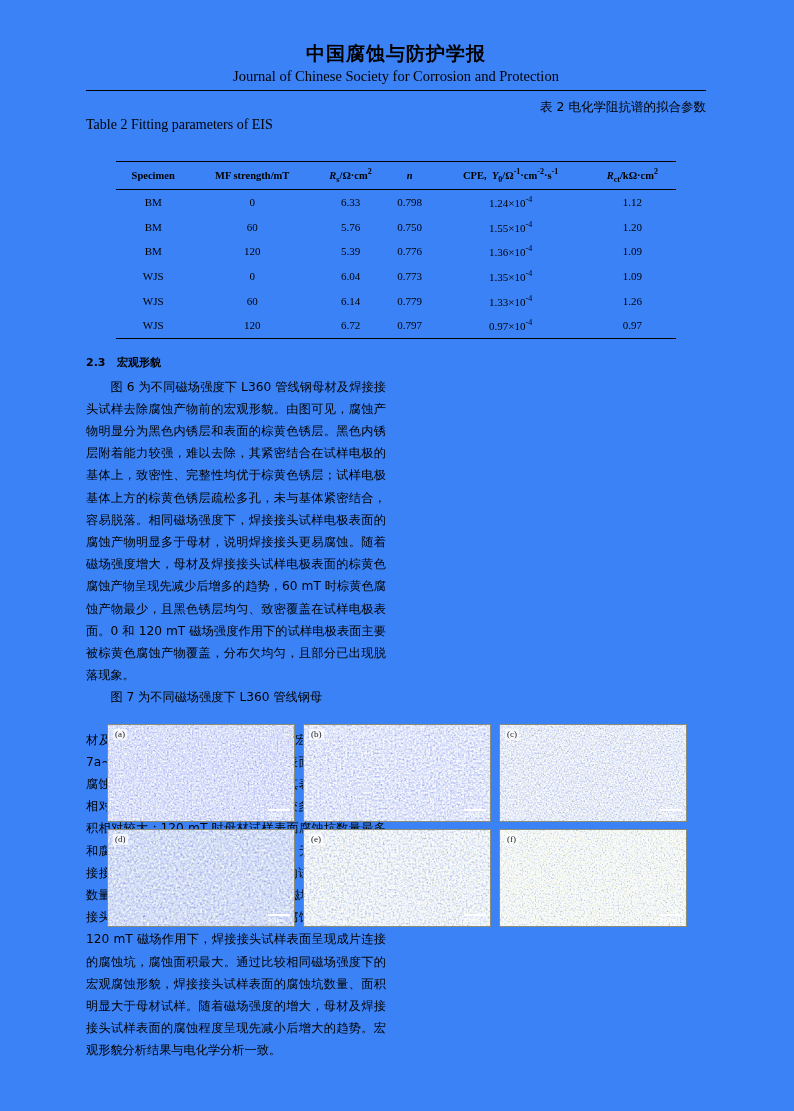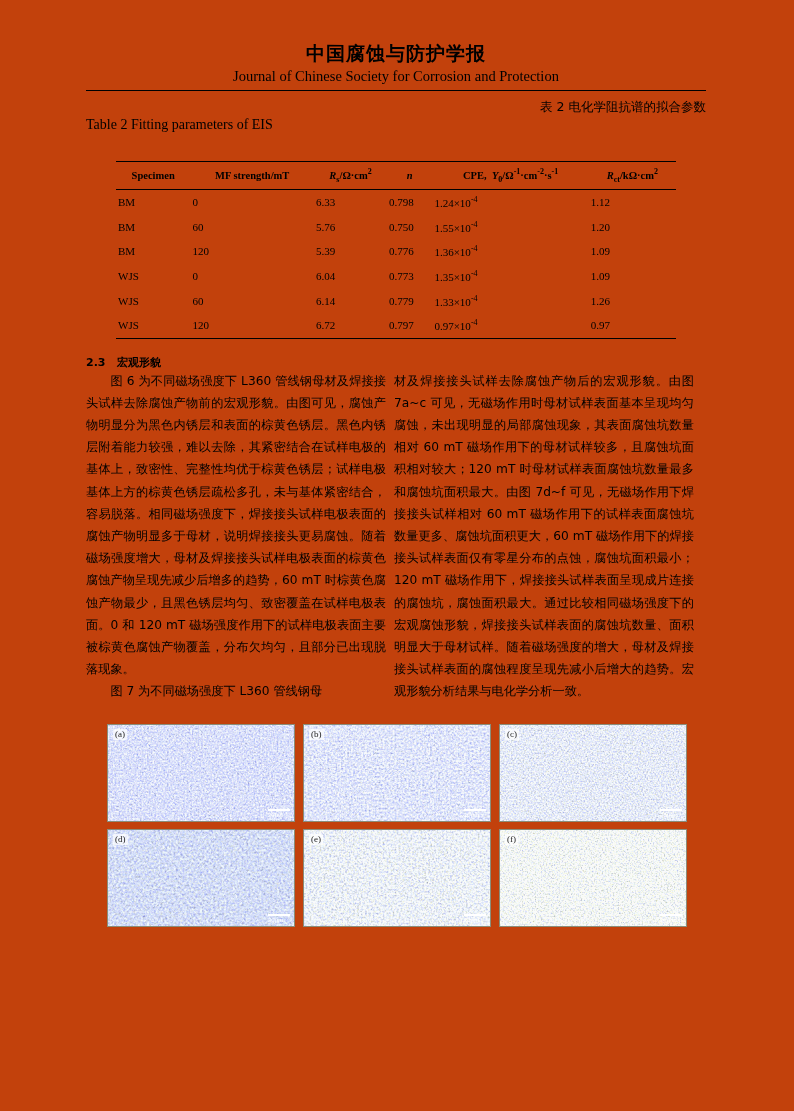--- a/index.html
+++ b/index.html
@@ -3,21 +3,21 @@
 <meta charset="utf-8">
 <style>
   html, body {
     margin: 0;
     padding: 0;
     background: #b9b9b9;
   }
   .page {
     width: 794px;
     height: 1111px;
-    background: #c2410c;
+    background: #3b82f6;
     margin: 0 auto;
     position: relative;
     box-sizing: border-box;
     font-family: "Liberation Serif", serif;
     color: #000;
     overflow: hidden;
   }
   .inner {
     position: absolute;
     left: 86px;
@@ -68,40 +68,43 @@
   .eis-table thead th {
     font-weight: bold;
     font-size: 10.5px;
     padding: 5px 2px 5px 2px;
     text-align: center;
     border-top: 1.6px solid #000;
     border-bottom: 0.9px solid #000;
     white-space: nowrap;
   }
   .eis-table tbody td {
+    text-align: center;
     padding: 5.5px 2px;
     font-size: 11px;
     white-space: nowrap;
   }
   .eis-table tbody tr:last-child td {
     border-bottom: 1.6px solid #000;
   }
   .sub { font-size: 8px; vertical-align: sub; }
   .sup { font-size: 8px; vertical-align: super; }
   .ital { font-style: italic; }
   
   .section-head {
     font-family: "DejaVu Sans", sans-serif;
     font-size: 11px;
     font-weight: bold;
     margin-top: 16px;
   }
   .cols {
     display: flex;
-    gap: 8px;
+    margin-top: 6px;
+    gap: 20px;
+    flex-direction: column;
   }
   .col {
     width: 300px;
     font-family: "DejaVu Sans", sans-serif;
     font-size: 12.2px;
     line-height: 22.2px;
     text-align: justify;
     text-justify: inter-ideograph;
   }
   .col p {

